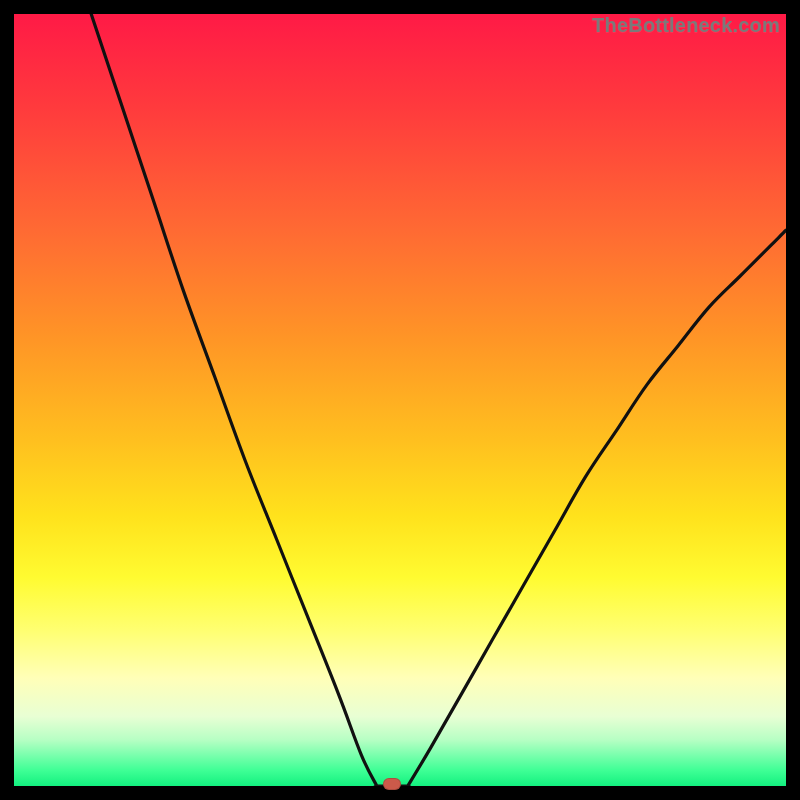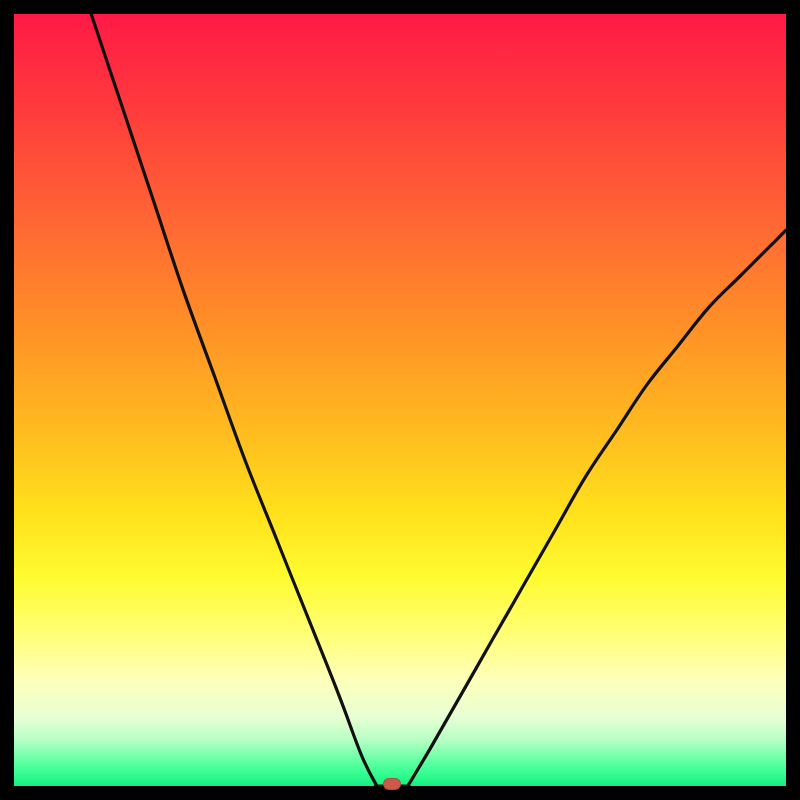--- a/index.html
+++ b/index.html
@@ -83,13 +83,14 @@
   <div class="plot-area">
     <div class="plot-bg"></div>
 
     <svg class="curve" viewBox="0 0 772 772" preserveAspectRatio="none">
       <path id="curve-path" fill="none" stroke="#111111" stroke-width="3.2" stroke-linecap="round" stroke-linejoin="round" d="M 77.2 0.0 C 82.8 16.7, 97.0 59.3, 108.1 92.6 C 119.2 126.0, 127.8 151.9, 139.0 185.3 C 150.1 218.6, 158.7 246.0, 169.8 277.9 C 181.0 309.9, 189.6 332.3, 200.7 362.8 C 211.8 393.4, 220.5 418.6, 231.6 447.8 C 242.7 476.9, 251.4 497.2, 262.5 525.0 C 273.6 552.8, 282.2 574.4, 293.4 602.2 C 304.5 630.0, 314.5 654.3, 324.2 679.4 C 334.0 704.4, 340.5 724.4, 347.4 741.1 C 354.3 757.8, 360.1 766.4, 362.8 772.0 C 365.6 777.6, 357.3 772.0, 362.8 772.0 C 368.4 772.0, 388.2 772.0, 393.7 772.0 C 399.3 772.0, 389.6 778.9, 393.7 772.0 C 397.9 765.1, 407.2 750.1, 416.9 733.4 C 426.6 716.7, 436.6 698.8, 447.8 679.4 C 458.9 659.9, 467.5 644.8, 478.6 625.3 C 489.8 605.9, 498.4 590.7, 509.5 571.3 C 520.6 551.8, 529.3 536.7, 540.4 517.2 C 551.5 497.8, 560.2 481.3, 571.3 463.2 C 582.4 445.1, 591.0 433.6, 602.2 416.9 C 613.3 400.2, 621.9 385.8, 633.0 370.6 C 644.2 355.3, 652.8 345.9, 663.9 332.0 C 675.0 318.1, 683.7 305.9, 694.8 293.4 C 705.9 280.9, 714.6 273.6, 725.7 262.5 C 736.8 251.4, 748.2 239.9, 756.6 231.6 C 764.9 223.3, 769.2 218.9, 772.0 216.2"></path>
     </svg>
 
     <div class="marker" id="marker" style="left: 369.28px; top: 764px; background: rgb(204, 90, 74);"></div>
   </div>
 
+  <div class="watermark">TheBottleneck.com</div>
 </div>
 
 </body></html>

